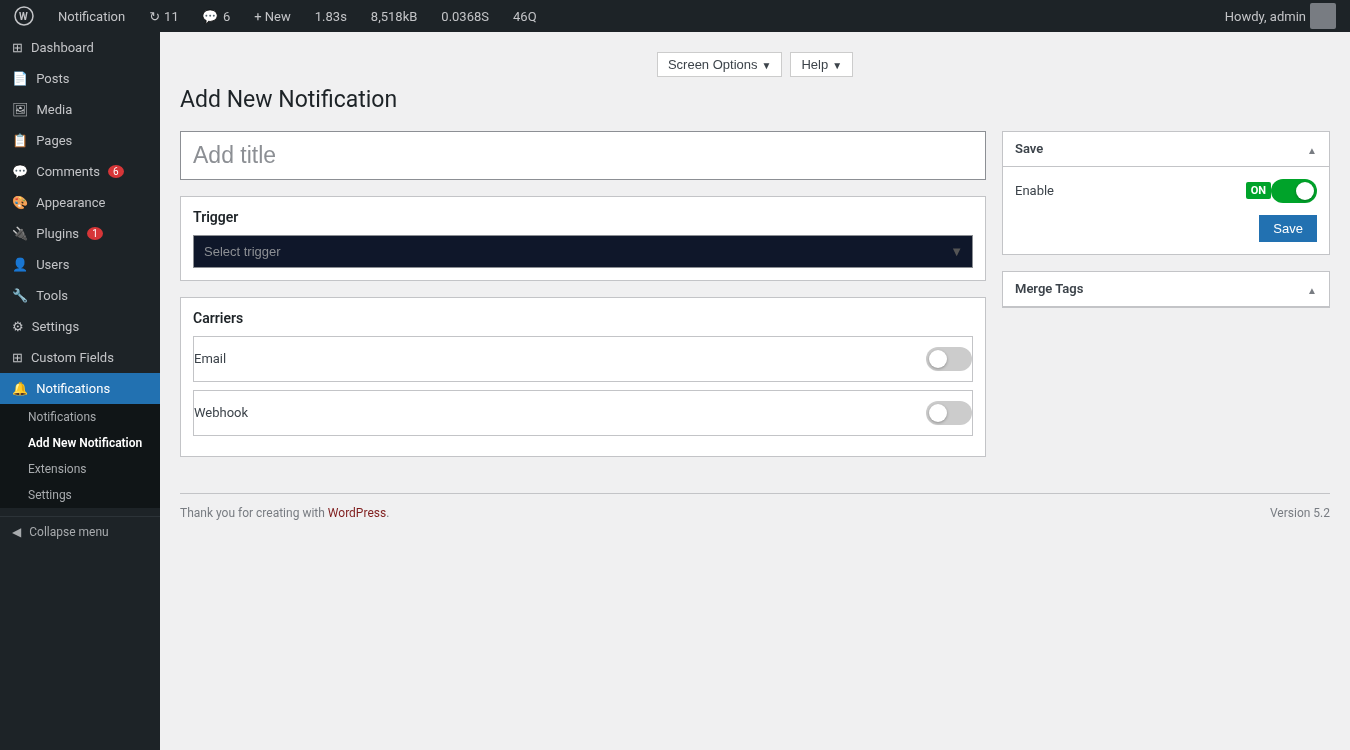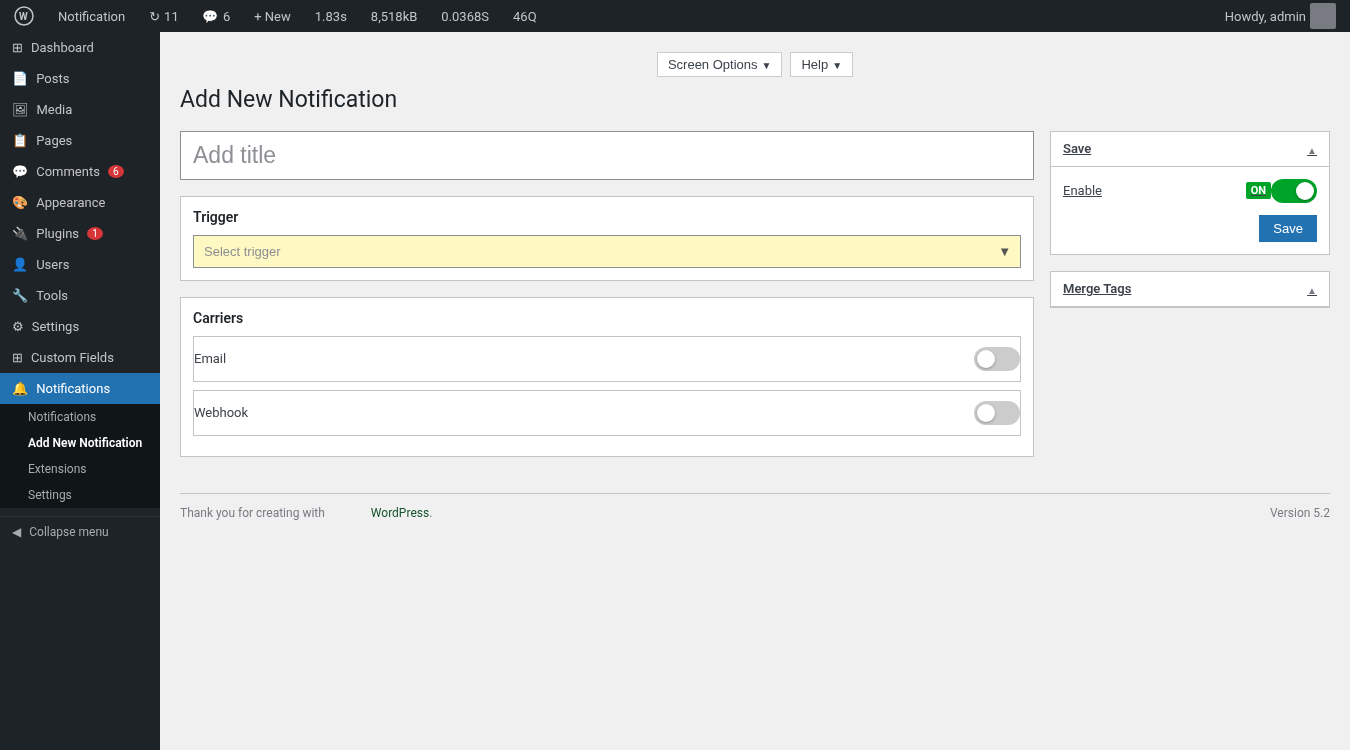--- a/index.html
+++ b/index.html
@@ -77,21 +77,21 @@
       gap: 4px;
       color: #3c434a;
     }
 
     
     .page-title { font-size: 23px; font-weight: 400; color: #1d2327; margin-bottom: 16px; line-height: 1.3; }
 
     
     .content-area { display: flex; gap: 16px; align-items: flex-start; }
     .main-column { flex: 1; }
-    .side-column { width: 280px; flex-shrink: 0; text-decoration: underline; }
+    .side-column { width: 328px; flex-shrink: 0; }
     .postbox-toggle { background: none; border: none; cursor: pointer; color: #787c82; font-size: 16px; }
 
     
     .title-input {
       width: 100%;
       padding: 10px 12px;
       font-size: 23px;
       border: 1px solid #8c8f94;
       outline: none;
       color: #3c434a;
@@ -103,21 +103,21 @@
     
     .section-label { font-size: 14px; font-weight: 600; margin-bottom: 10px; color: #1d2327; }
 
     
     .trigger-section { background: #fff; border: 1px solid #c3c4c7; padding: 12px; margin-bottom: 16px; }
     .trigger-select-wrap { position: relative; }
     .trigger-select {
       width: 100%;
       padding: 8px 32px 8px 10px;
       border: 1px solid #8c8f94;
-      background: #fef9c3;
+      background: #0f172a;
       appearance: none;
       font-size: 13px;
       color: #8c8f94;
       cursor: pointer;
       outline: none;
     }
     .select-arrow {
       position: absolute;
       right: 10px;
       top: 50%;
@@ -229,21 +229,21 @@
       justify-content: space-between;
       padding: 8px 12px;
       border-bottom: 1px solid #c3c4c7;
     }
     .merge-panel-title { font-size: 13px; font-weight: 600; }
     .merge-panel-body { padding: 12px; }
     .merge-hint { color: #b32d2e; font-size: 13px; }
 
     
     .wp-footer { margin-top: 20px; padding: 12px 0; border-top: 1px solid #c3c4c7; display: flex; justify-content: space-between; color: #787c82; font-size: 12px; }
-    .wp-footer a { color: #14532d; text-decoration: none; margin-left: 43px; }
+    .wp-footer a { color: #7f1d1d; text-decoration: none; }
 
     
     .chevron-down { display: inline-block; }
     .chevron-down::after { content: '▼'; font-size: 10px; }
     .chevron-up::after { content: '▲'; font-size: 10px; }
   </style>
 </head>
 <body>
 
 <div id="wpadminbar">

